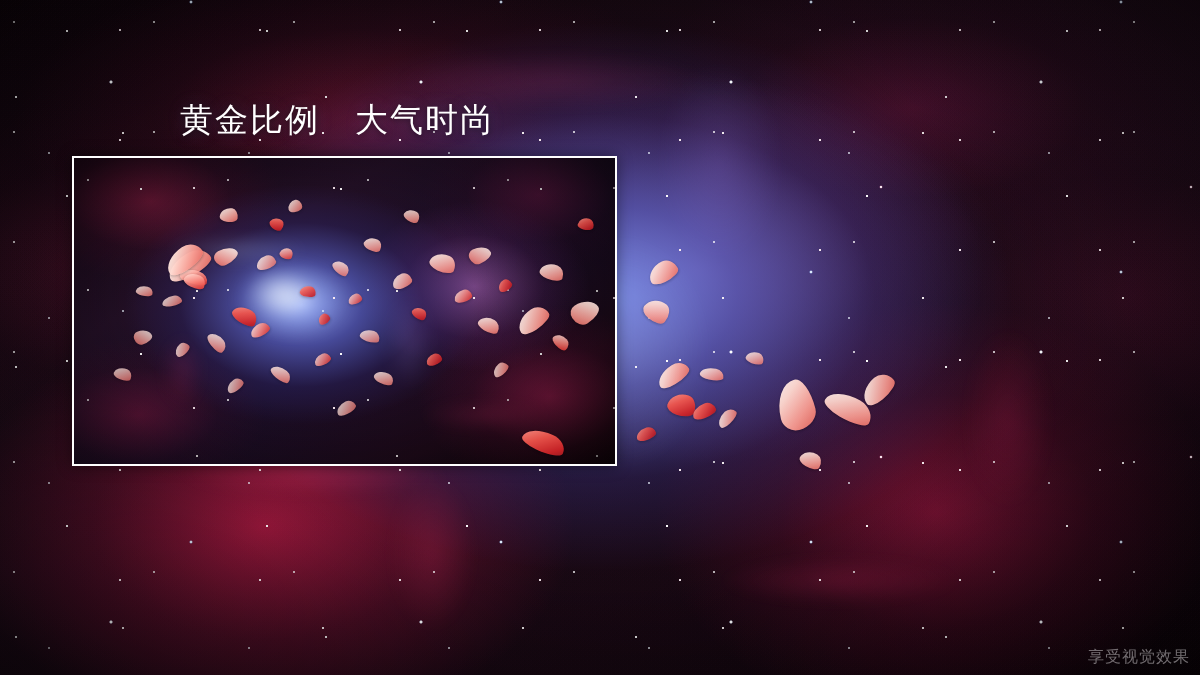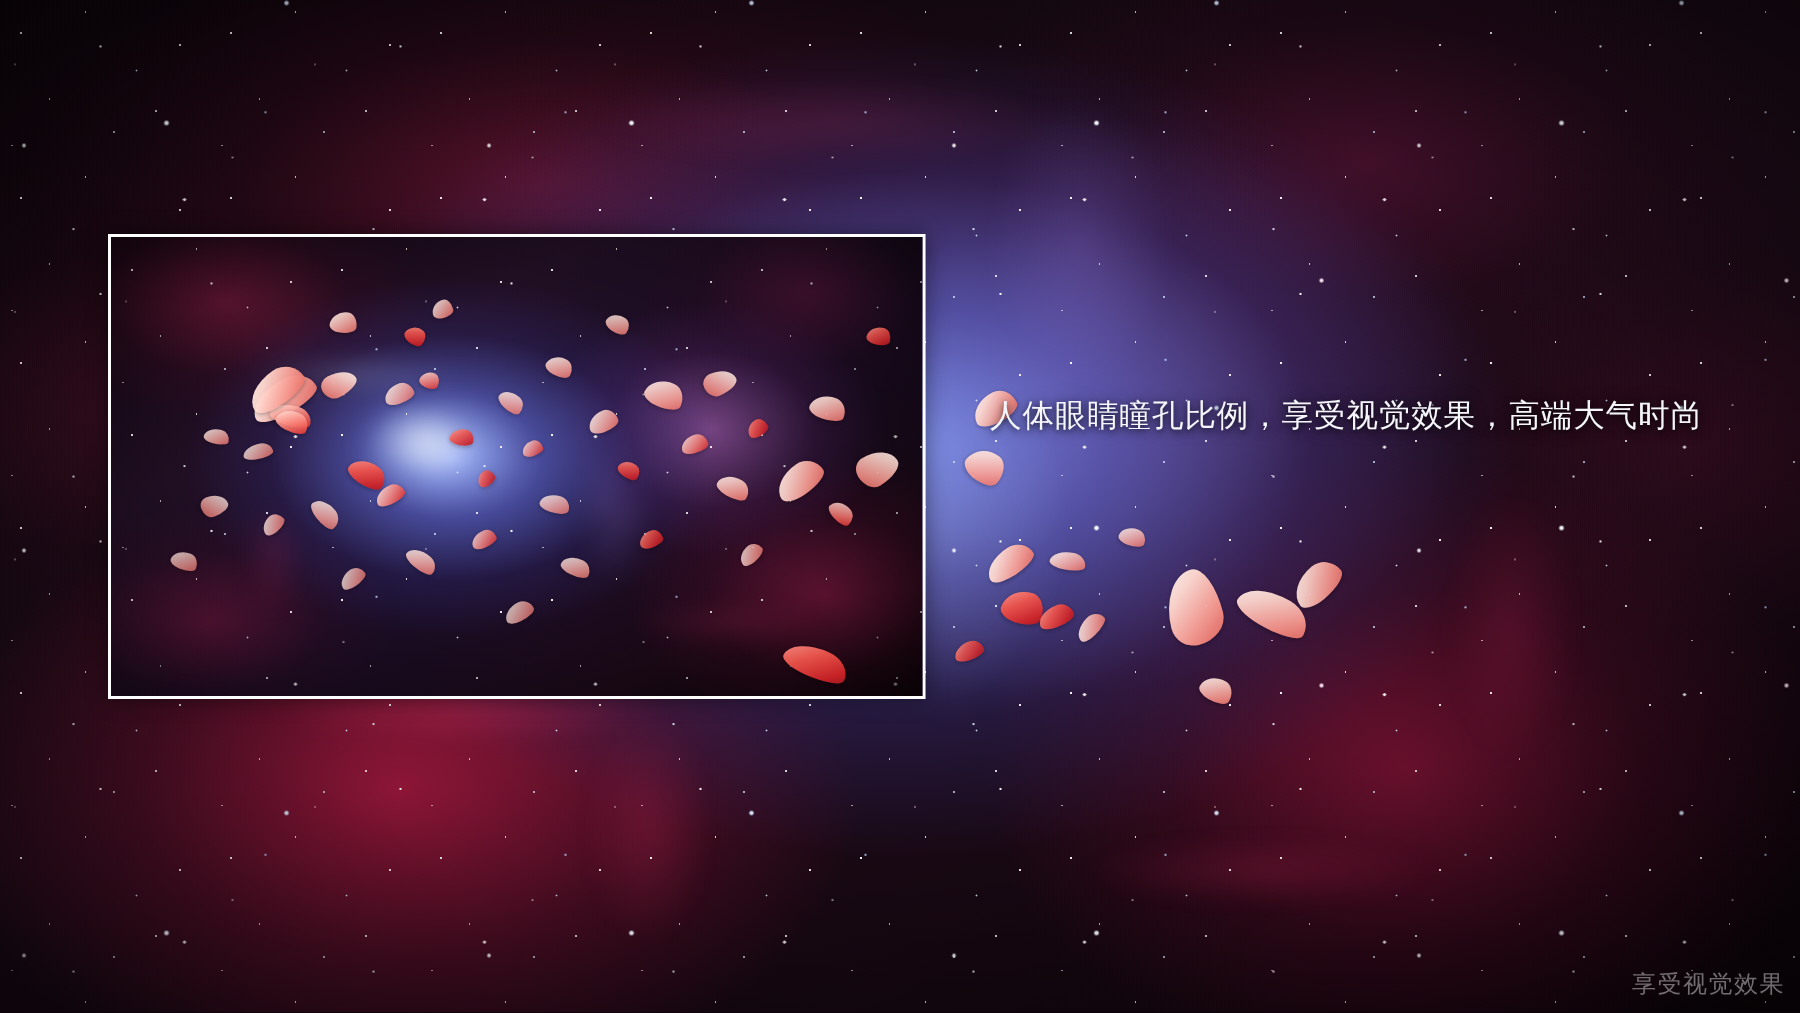--- a/index.html
+++ b/index.html
@@ -189,20 +189,21 @@
 <div id="slide">
 
   <div class="nebula bg-base"></div>
   <div class="nebula bg-wisps"></div>
   <div class="nebula bg-core"></div>
   <div class="nebula stars-a"></div>
   <div class="nebula stars-b"></div>
   <div class="nebula stars-c"></div>
   <div class="nebula vignette"></div>
 
+  <div id="title">黄金比例　大气时尚</div>
 
   <div id="panel">
     <div class="panel-sky"></div>
     <div class="panel-wisps"></div>
     <div class="panel-core"></div>
     <div class="nebula stars-a"></div>
     <div class="nebula stars-b"></div>
     <div class="panel-vig"></div>
     <div id="petals-inside">
         <div class="petal pale" style="left: 92px; top: 96px; width: 46px; height: 22px; opacity: 0.95; transform: rotate(-28deg);"></div>
@@ -263,18 +264,17 @@
       <div class="petal pale" style="left: 716px; top: 412px; width: 22px; height: 12px; opacity: 0.88; transform: rotate(-44deg);"></div>
       <div class="petal pale" style="left: 778px; top: 380px; width: 36px; height: 50px; opacity: 0.96; transform: rotate(-14deg);"></div>
       <div class="petal pale" style="left: 800px; top: 452px; width: 22px; height: 16px; opacity: 0.9; transform: rotate(30deg);"></div>
       <div class="petal pale" style="left: 824px; top: 396px; width: 50px; height: 24px; opacity: 0.94; transform: rotate(30deg);"></div>
       <div class="petal pale" style="left: 860px; top: 378px; width: 36px; height: 22px; opacity: 0.92; transform: rotate(-40deg);"></div>
       <div class="petal pale" style="left: 746px; top: 352px; width: 18px; height: 12px; opacity: 0.84; transform: rotate(20deg);"></div>
       <div class="petal deep" style="left: 636px; top: 428px; width: 20px; height: 12px; opacity: 0.86; transform: rotate(-18deg);"></div>
     </div>
 
   <div id="body-text">
-    <div class="line">人体眼睛瞳孔比例，享受视觉效果，高端大气时尚</div>
   </div>
 
   <div id="watermark">享受视觉效果</div>
 
 </div>
 
 </body></html>

